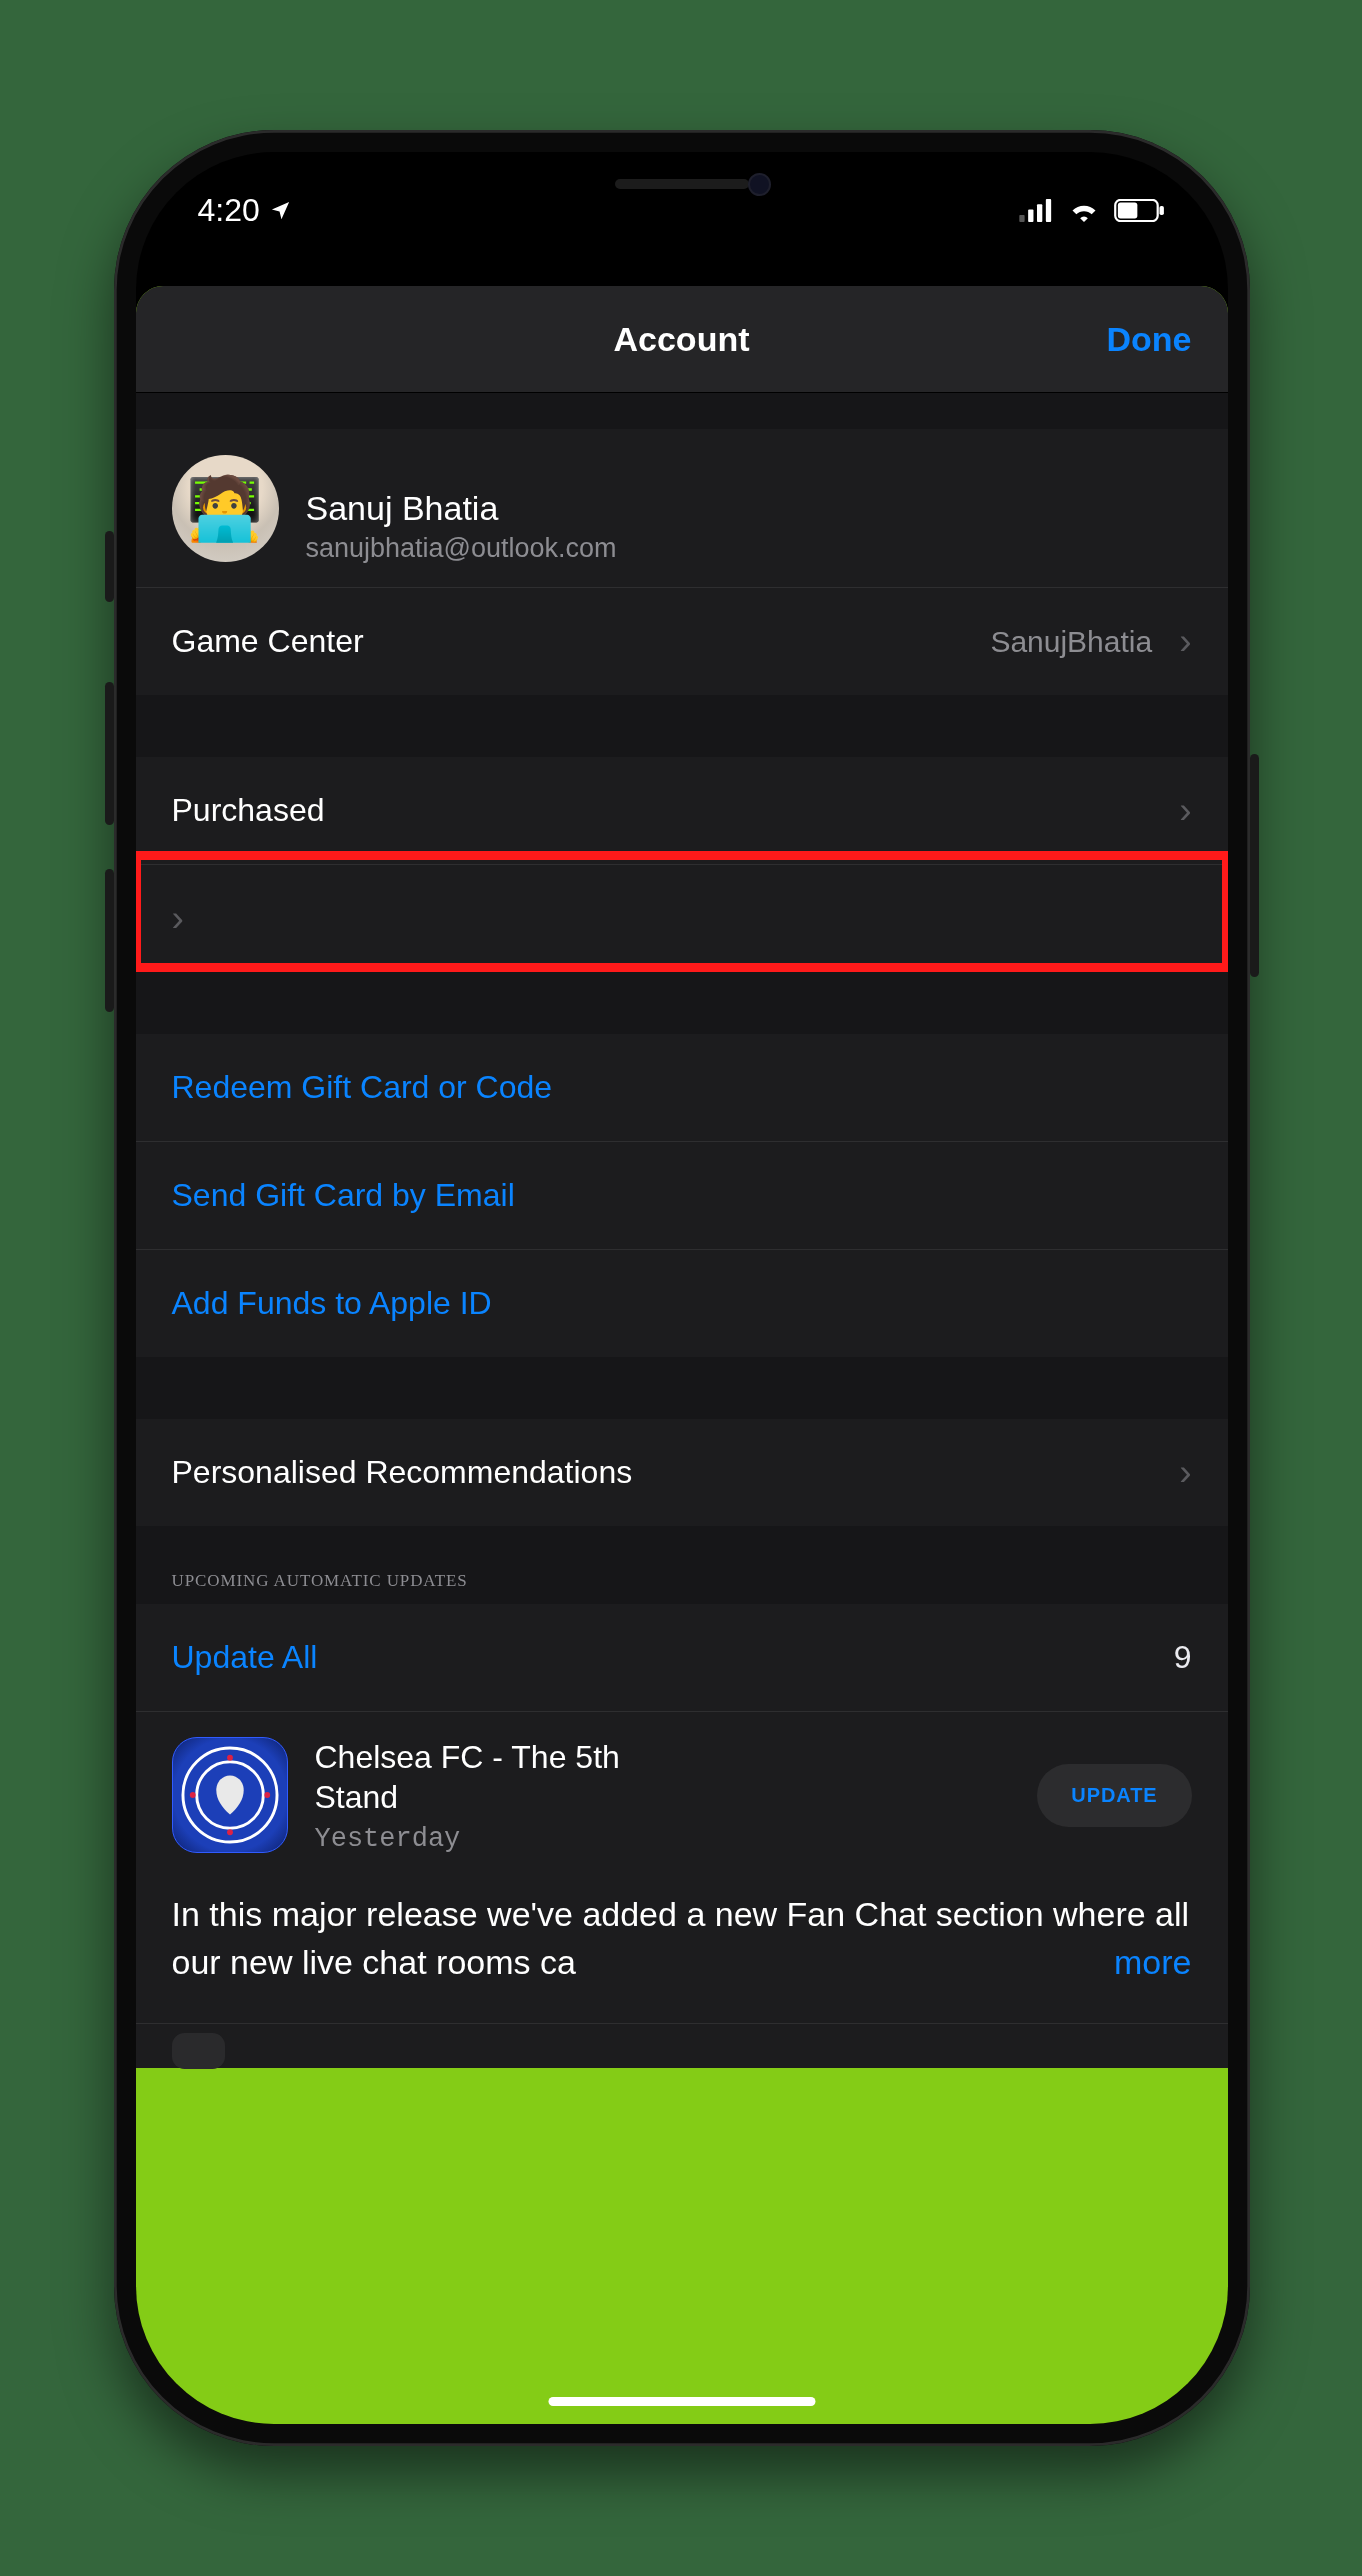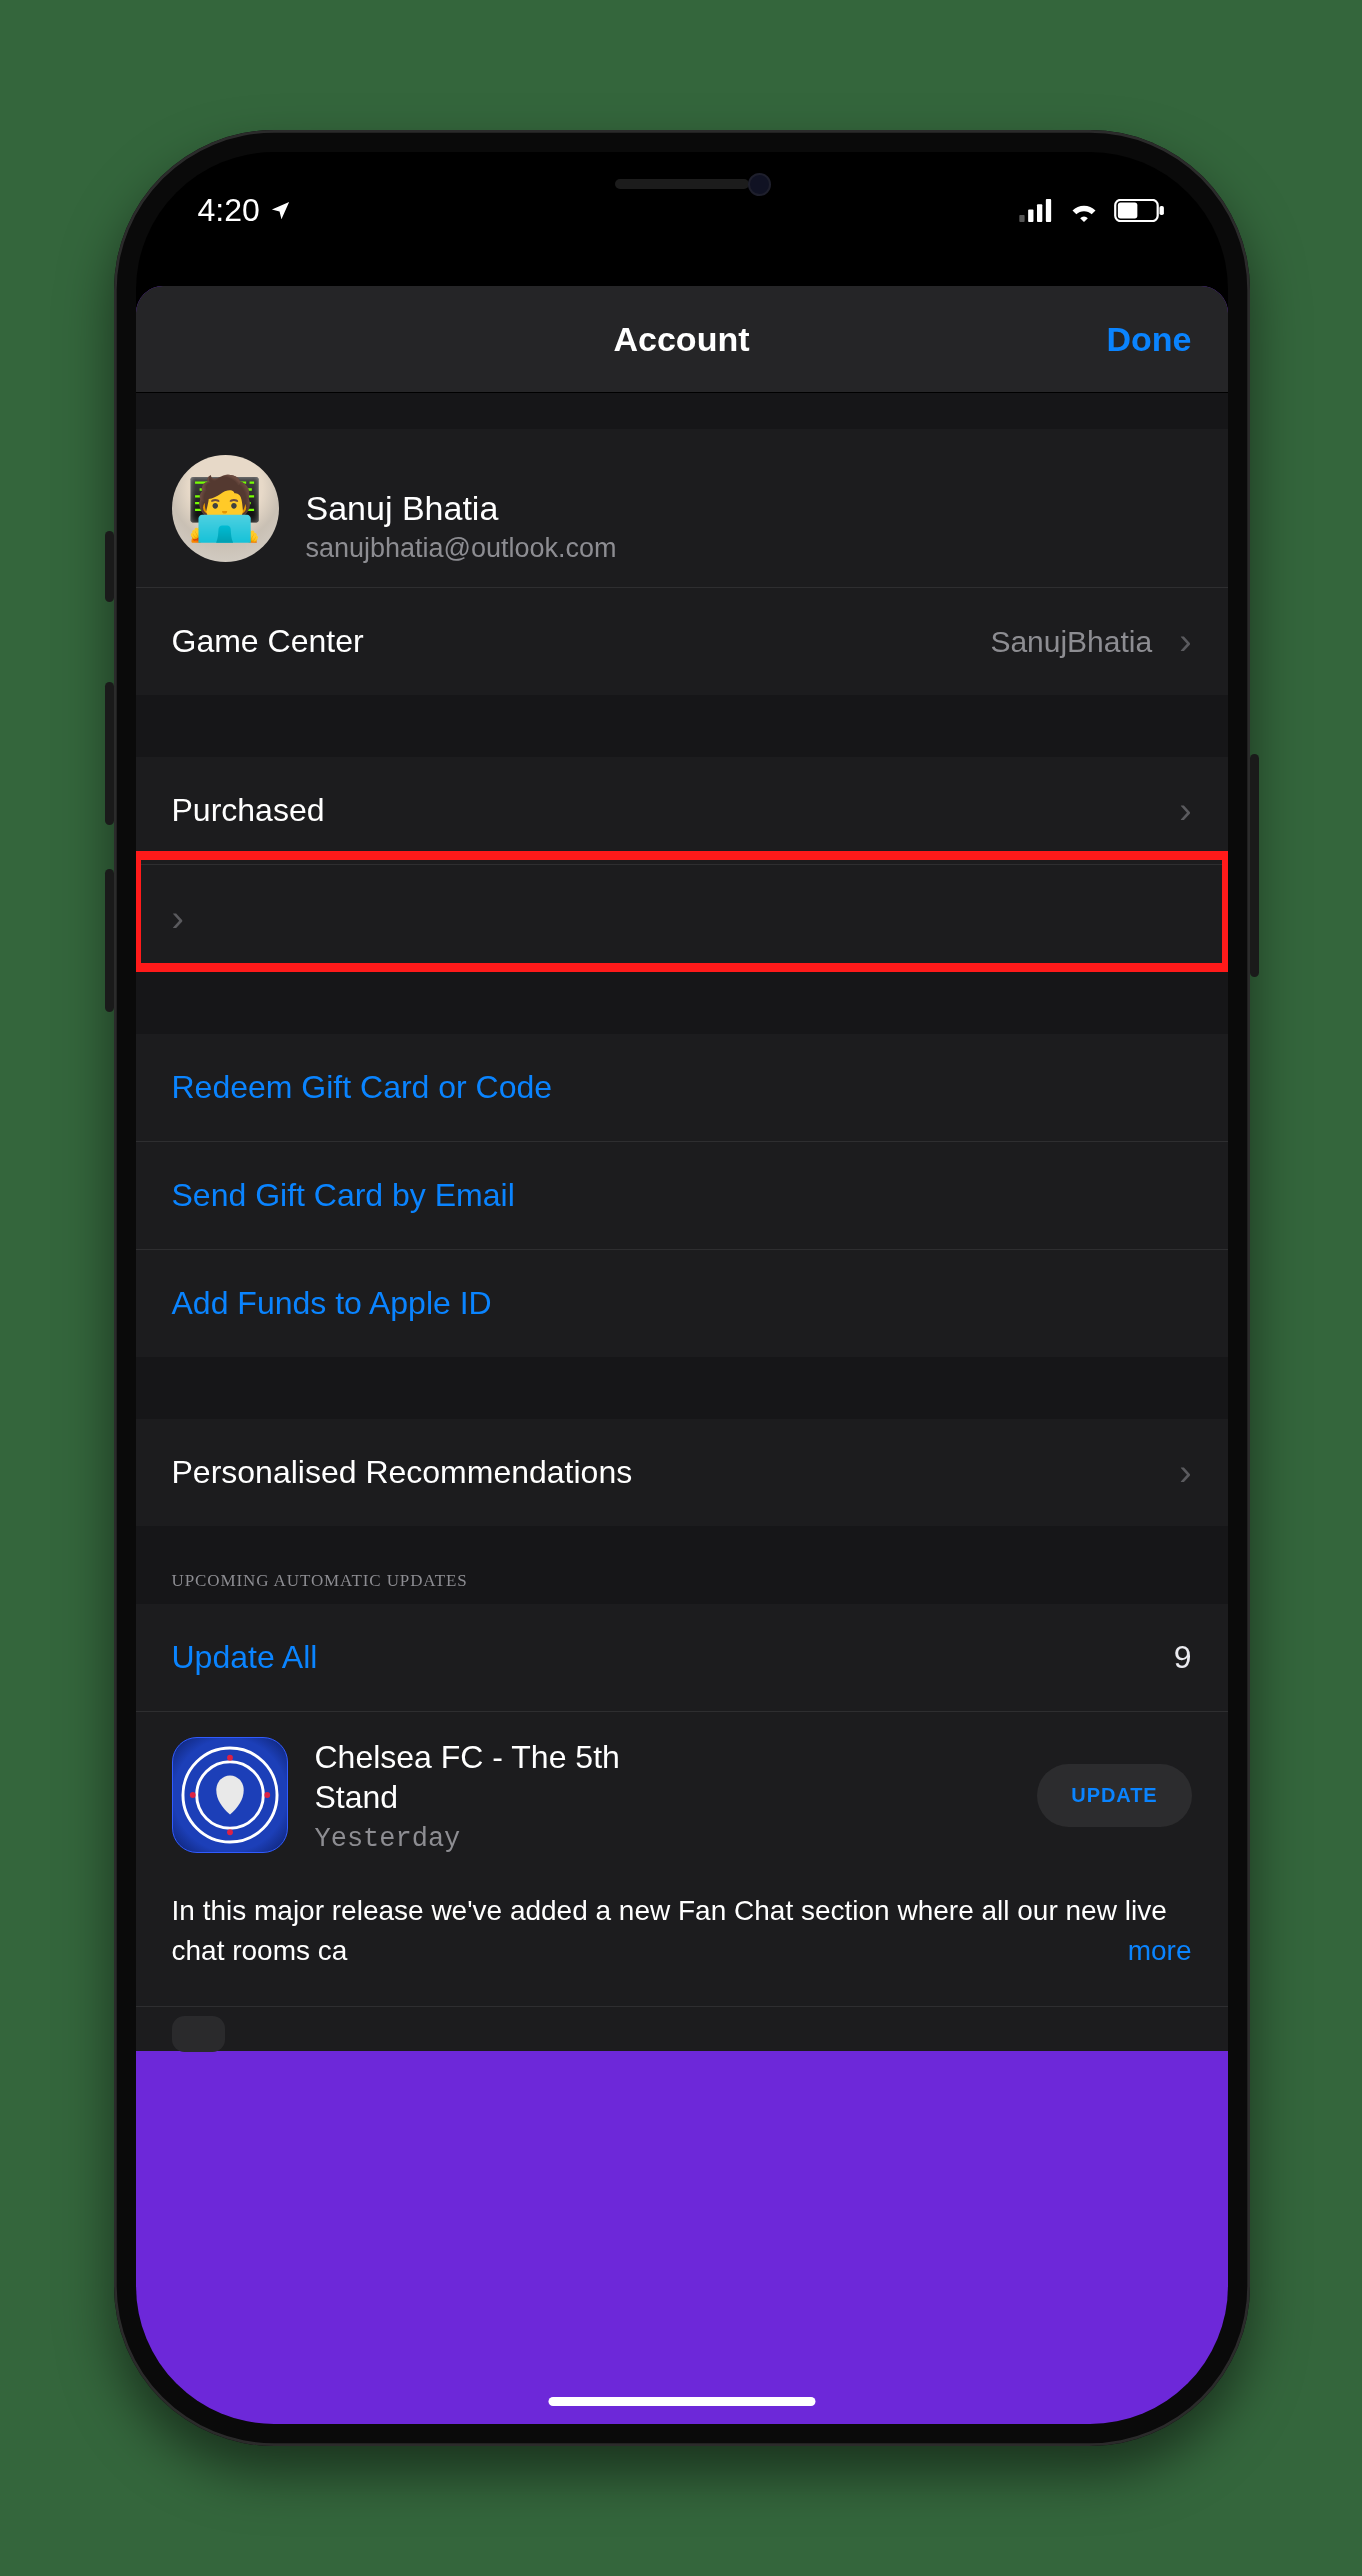--- a/index.html
+++ b/index.html
@@ -60,21 +60,21 @@
     position: relative; z-index: 40;
   }
   .sb-left { display: flex; align-items: center; gap: 9px; }
   .sb-right { display: flex; align-items: center; gap: 12.5px; }
   .sb-right svg { display: block; }
 
   
   .content { position: absolute; inset: 0; padding-top: 98px; }
   .sheet {
     position: absolute; left: 0; right: 0; top: 134px; bottom: 0;
-    background: #6d28d9;
+    background: #84cc16;
     border-top-left-radius: 27px; border-top-right-radius: 27px;
     overflow: hidden;
   }
 
   
   .navbar {
     height: 107px; background: #252527;
     display: flex; align-items: center; justify-content: center;
     position: relative;
     border-bottom: 0.9px solid #000;
@@ -148,21 +148,21 @@
   .update-btn {
     align-self: center;
     background: #2c2c2e; color: #0a84ff;
     font-size: 20px; font-weight: 700;
     letter-spacing: 0.9px;
     padding: 20px 34px; border-radius: 36px;
   }
 
   .release-notes {
     padding: 12.5px 36px 36px;
-    font-size: 28px; color: #fff; line-height: 1.4;
+    font-size: 34px; color: #fff; line-height: 1.4;
     background: #1c1c1e;
     position: relative;
   }
   .release-notes .more { color:#0a84ff; position:absolute; right:36px; bottom:36px; background:#1c1c1e; padding-left:14.3px;}
 
   
   .home-indicator {
     position: absolute; bottom: 18px; left: 50%; transform: translateX(-50%);
     width: 267px; height: 9px; border-radius: 9px; background: #fff; z-index: 60;
   }

